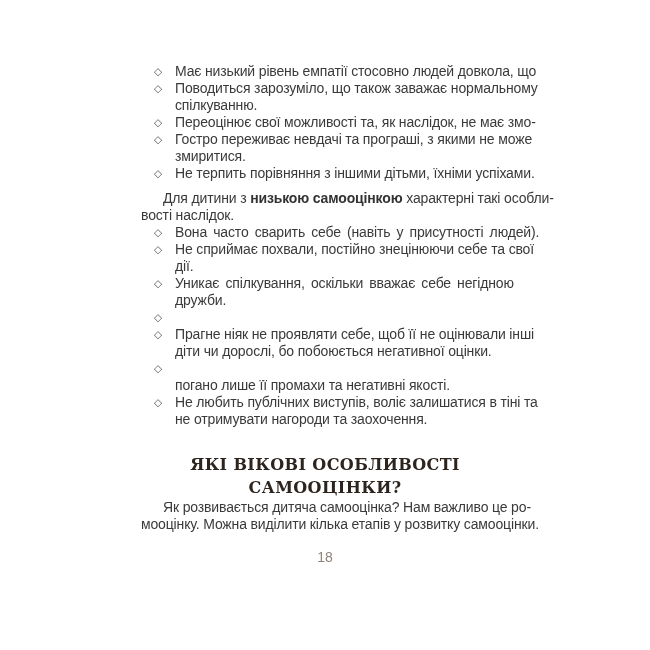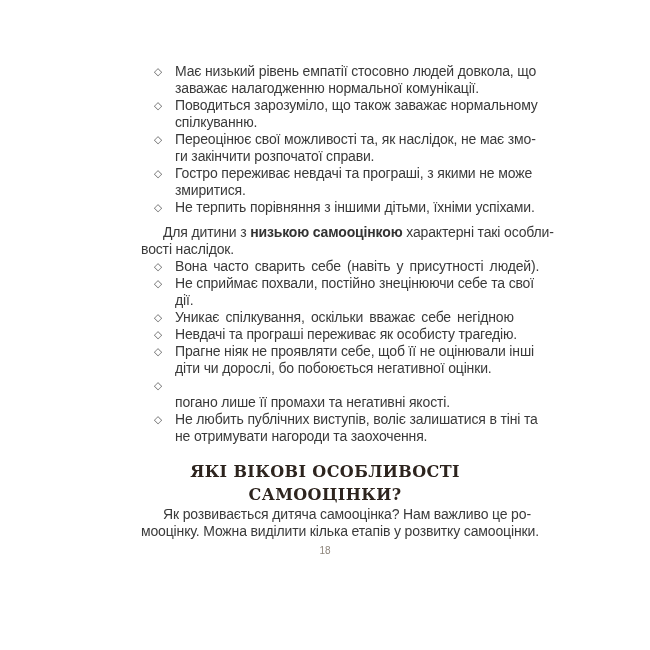--- a/index.html
+++ b/index.html
@@ -6,53 +6,52 @@
   #page{position:relative;width:650px;height:650px;background:#ffffff;overflow:hidden;
         font-family:"Liberation Sans",sans-serif;font-size:14px;color:#3a3a3a;}
   .content{position:absolute;left:141px;top:63px;width:368px;}
   .row{height:17px;line-height:17px;white-space:nowrap;letter-spacing:-0.15px;}
   .li-first{position:relative;padding-left:34px;}
   .li-first .bullet{position:absolute;left:13px;top:0;font-size:10.5px;color:#545454;}
   .li-cont{padding-left:34px;}
   .spread .txt{word-spacing:2.4px;}
   .gap-before{margin-top:8px;}
   .para-first{text-indent:22px;}
-  .heading-block{margin-top:15px;text-align:center;font-family:"DejaVu Serif","Liberation Serif",serif;
+  .heading-block{margin-top:25px;text-align:center;font-family:"DejaVu Serif","Liberation Serif",serif;
         font-weight:bold;color:#2d241e;font-size:16px;}
   .heading-block .row{height:23px;line-height:23px;letter-spacing:0.4px;}
-  .page-number-row{margin-top:2px;text-align:center;color:#8d847b;font-size:10px;height:17px;line-height:17px;}
+  .page-number-row{margin-top:16px;text-align:center;color:#8d847b;font-size:14px;height:17px;line-height:17px;}
   b{font-weight:bold;color:#333333;}
 </style>
 </head>
 <body>
 
 <div id="page">
   <div class="content">
 
     <div>
         <div class="row li-first"><span class="bullet">◇</span><span class="txt">Має низький рівень емпатії стосовно людей довкола, що</span></div>
-        <div class="row li-cont"><span class="txt">заважає налагодженню нормальної комунікації.</span></div>
         <div class="row li-first"><span class="bullet">◇</span><span class="txt">Поводиться зарозуміло, що також заважає нормальному</span></div>
         <div class="row li-cont"><span class="txt">спілкуванню.</span></div>
         <div class="row li-first"><span class="bullet">◇</span><span class="txt">Переоцінює свої можливості та, як наслідок, не має змо-</span></div>
-        <div class="row li-cont"><span class="txt">ги закінчити розпочатої справи.</span></div>
         <div class="row li-first"><span class="bullet">◇</span><span class="txt">Гостро переживає невдачі та програші, з якими не може</span></div>
         <div class="row li-cont"><span class="txt">змиритися.</span></div>
         <div class="row li-first"><span class="bullet">◇</span><span class="txt">Не терпить порівняння з іншими дітьми, їхніми успіхами.</span></div>
       </div>
 
     <div class="row para-first gap-before"><span>Для дитини з </span><b>низькою самооцінкою</b><span> характерні такі особли-</span></div>
     <div class="row">вості наслідок.</div>
 
     <div>
         <div class="row li-first spread"><span class="bullet">◇</span><span class="txt">Вона часто сварить себе (навіть у присутності людей).</span></div>
         <div class="row li-first"><span class="bullet">◇</span><span class="txt">Не сприймає похвали, постійно знецінюючи себе та свої</span></div>
         <div class="row li-cont"><span class="txt">дії.</span></div>
         <div class="row li-first spread"><span class="bullet">◇</span><span class="txt">Уникає спілкування, оскільки вважає себе негідною</span></div>
-        <div class="row li-first"><span class="bullet">◇</span><span class="txt">Невдачі та програші переживає як особисту трагедію.</span></div>
+        <div class="row li-cont"><span class="txt">дружби.</span></div>
+        <div class="row li-first"><span class="bullet">◇</span></div>
         <div class="row li-first"><span class="bullet">◇</span><span class="txt">Прагне ніяк не проявляти себе, щоб її не оцінювали інші</span></div>
         <div class="row li-cont"><span class="txt">діти чи дорослі, бо побоюється негативної оцінки.</span></div>
         <div class="row li-first"><span class="bullet">◇</span></div>
         <div class="row li-cont"><span class="txt">погано лише її промахи та негативні якості.</span></div>
         <div class="row li-first"><span class="bullet">◇</span><span class="txt">Не любить публічних виступів, воліє залишатися в тіні та</span></div>
         <div class="row li-cont"><span class="txt">не отримувати нагороди та заохочення.</span></div>
       </div>
 
     <div class="heading-block">
       <div class="row">ЯКІ ВІКОВІ ОСОБЛИВОСТІ</div>

